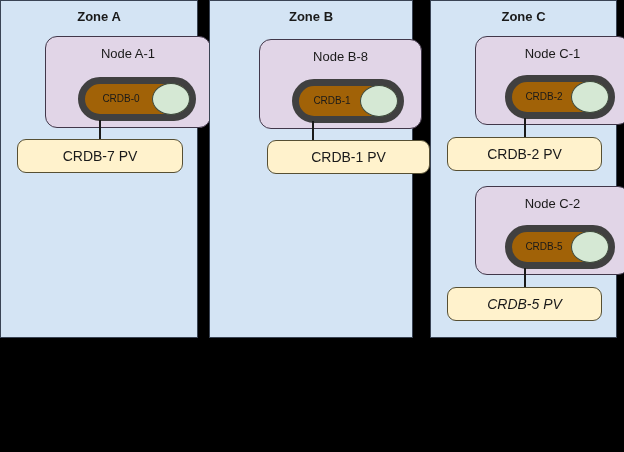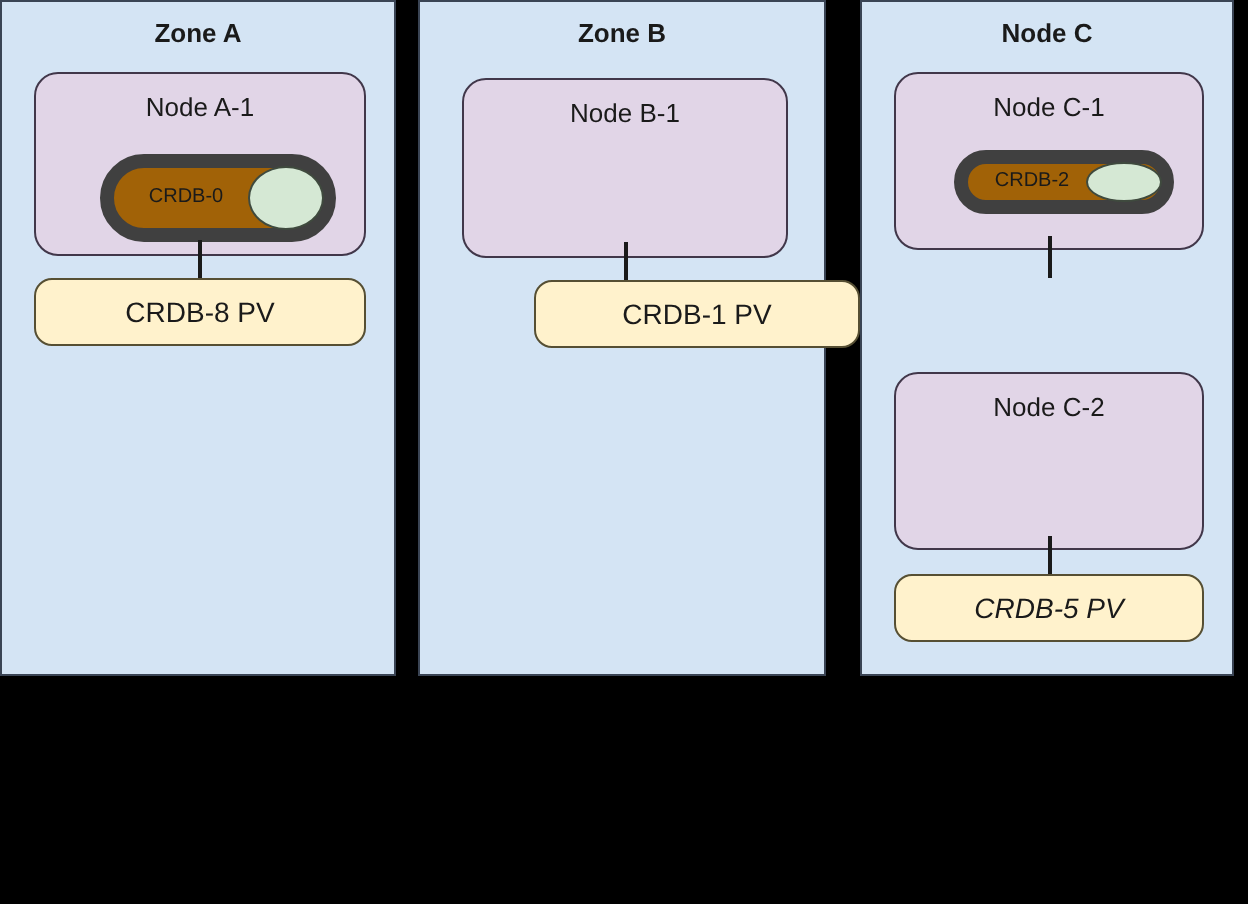--- a/index.html
+++ b/index.html
@@ -4,21 +4,21 @@
 <style>
   html,body{margin:0;padding:0;background:#000;}
   #canvas{position:relative;width:624px;height:452px;background:#000;
           font-family:"Liberation Sans",sans-serif;overflow:hidden;}
 
   .zone{position:absolute;background:#d4e4f4;border:1px solid #3a4454;box-sizing:border-box;}
   .zone-title{position:absolute;left:0;right:0;top:8px;text-align:center;
               font-size:13px;color:#1a1a1a;line-height:16px;font-weight:bold;}
 
   .node{position:absolute;background:#e1d5e7;border:1px solid #41374a;
-        border-radius:12px;box-sizing:border-box;}
+        border-radius:12px;box-sizing:border-box;margin-left:28px;}
   .node-title{position:absolute;left:0;right:0;top:9px;text-align:center;
               font-size:13px;color:#1a1a1a;line-height:16px;}
 
   
   .cyl{position:absolute;background:#a16207;border:7px solid #404040;
        border-radius:24px;box-sizing:border-box;}
   .cyl-cap{position:absolute;top:-1px;right:-1px;width:38px;bottom:-1px;
            border:1px solid #3f4a3e;border-radius:50%;background:#d5e8d4;
            box-sizing:border-box;}
   .cyl-label{position:absolute;left:6px;right:38px;top:50%;
@@ -44,55 +44,66 @@
       <div class="node-title">Node A-1</div>
       <div class="cyl" style="left:32px;top:40px;width:118px;height:44px;">
         <div class="cyl-cap"></div>
         <div class="cyl-label">CRDB-0</div>
       </div>
     </div>
 
     <div class="link" style="left:98px;top:119px;height:21px;"></div>
 
     <div class="pv" style="left:16px;top:138px;width:166px;height:34px;">
-      <div class="pv-label">CRDB-8 PV</div>
+      <div class="pv-label">CRDB-7 PV</div>
     </div>
   </div>
 
   <div class="zone" style="left:209px;top:0px;width:204px;height:338px;">
     <div class="zone-title">Zone B</div>
 
     <div class="node" style="left:21px;top:38px;width:163px;height:90px;">
-      <div class="node-title">Node B-1</div>
+      <div class="node-title">Node B-8</div>
+      <div class="cyl" style="left:32px;top:39px;width:112px;height:44px;">
+        <div class="cyl-cap"></div>
+        <div class="cyl-label">CRDB-1</div>
+      </div>
     </div>
 
     <div class="link" style="left:102px;top:120px;height:21px;"></div>
 
     <div class="pv" style="left:21px;top:139px;width:163px;height:34px;margin-left:36px;">
       <div class="pv-label">CRDB-1 PV</div>
     </div>
 
   </div>
 
   <div class="zone" style="left:430px;top:0px;width:187px;height:338px;">
-    <div class="zone-title">Node C</div>
+    <div class="zone-title">Zone C</div>
 
     <div class="node" style="left:16px;top:35px;width:155px;height:89px;padding-left:21px;">
       <div class="node-title">Node C-1</div>
-      <div class="cyl" style="left:29px;top:38px;width:110px;height:32px;">
+      <div class="cyl" style="left:29px;top:38px;width:110px;height:44px;">
         <div class="cyl-cap"></div>
         <div class="cyl-label">CRDB-2</div>
       </div>
     </div>
 
     <div class="link" style="left:93px;top:117px;height:21px;"></div>
 
+    <div class="pv" style="left:16px;top:136px;width:155px;height:34px;">
+      <div class="pv-label">CRDB-2 PV</div>
+    </div>
 
     <div class="node" style="left:16px;top:185px;width:155px;height:89px;">
       <div class="node-title">Node C-2</div>
+      <div class="cyl" style="left:29px;top:38px;width:110px;height:44px;">
+        <div class="cyl-cap"></div>
+        <div class="cyl-label">CRDB-5</div>
+      </div>
     </div>
 
     <div class="link" style="left:93px;top:267px;height:21px;"></div>
 
     <div class="pv" style="left:16px;top:286px;width:155px;height:34px;font-style:italic;">
       <div class="pv-label">CRDB-5 PV</div>
     </div>
   </div>
 
 </div>

